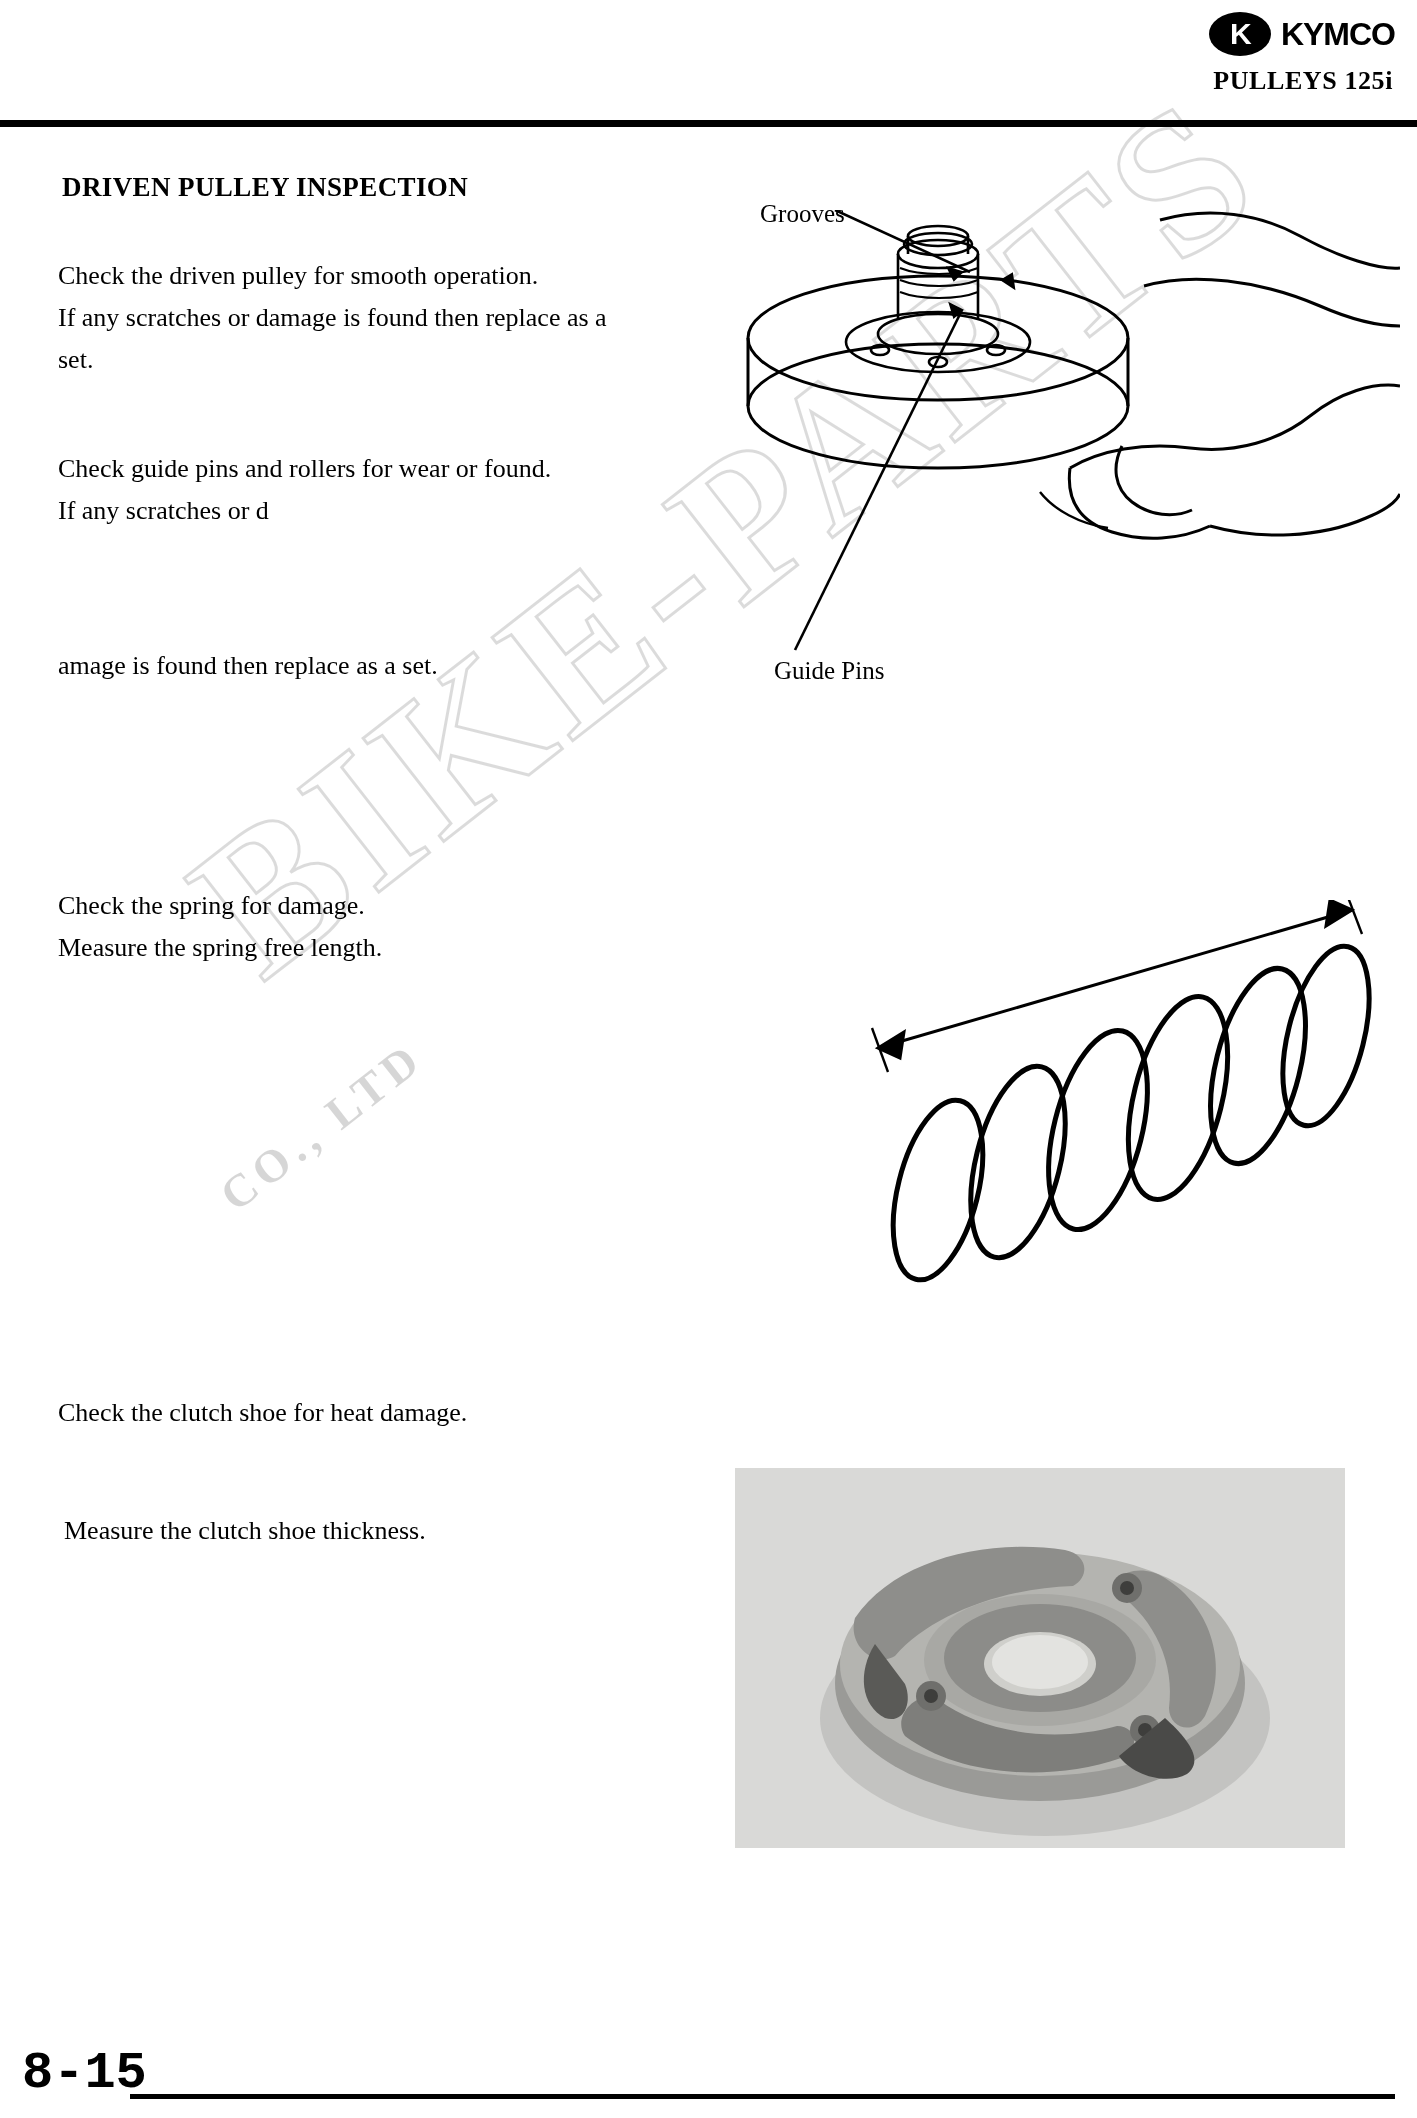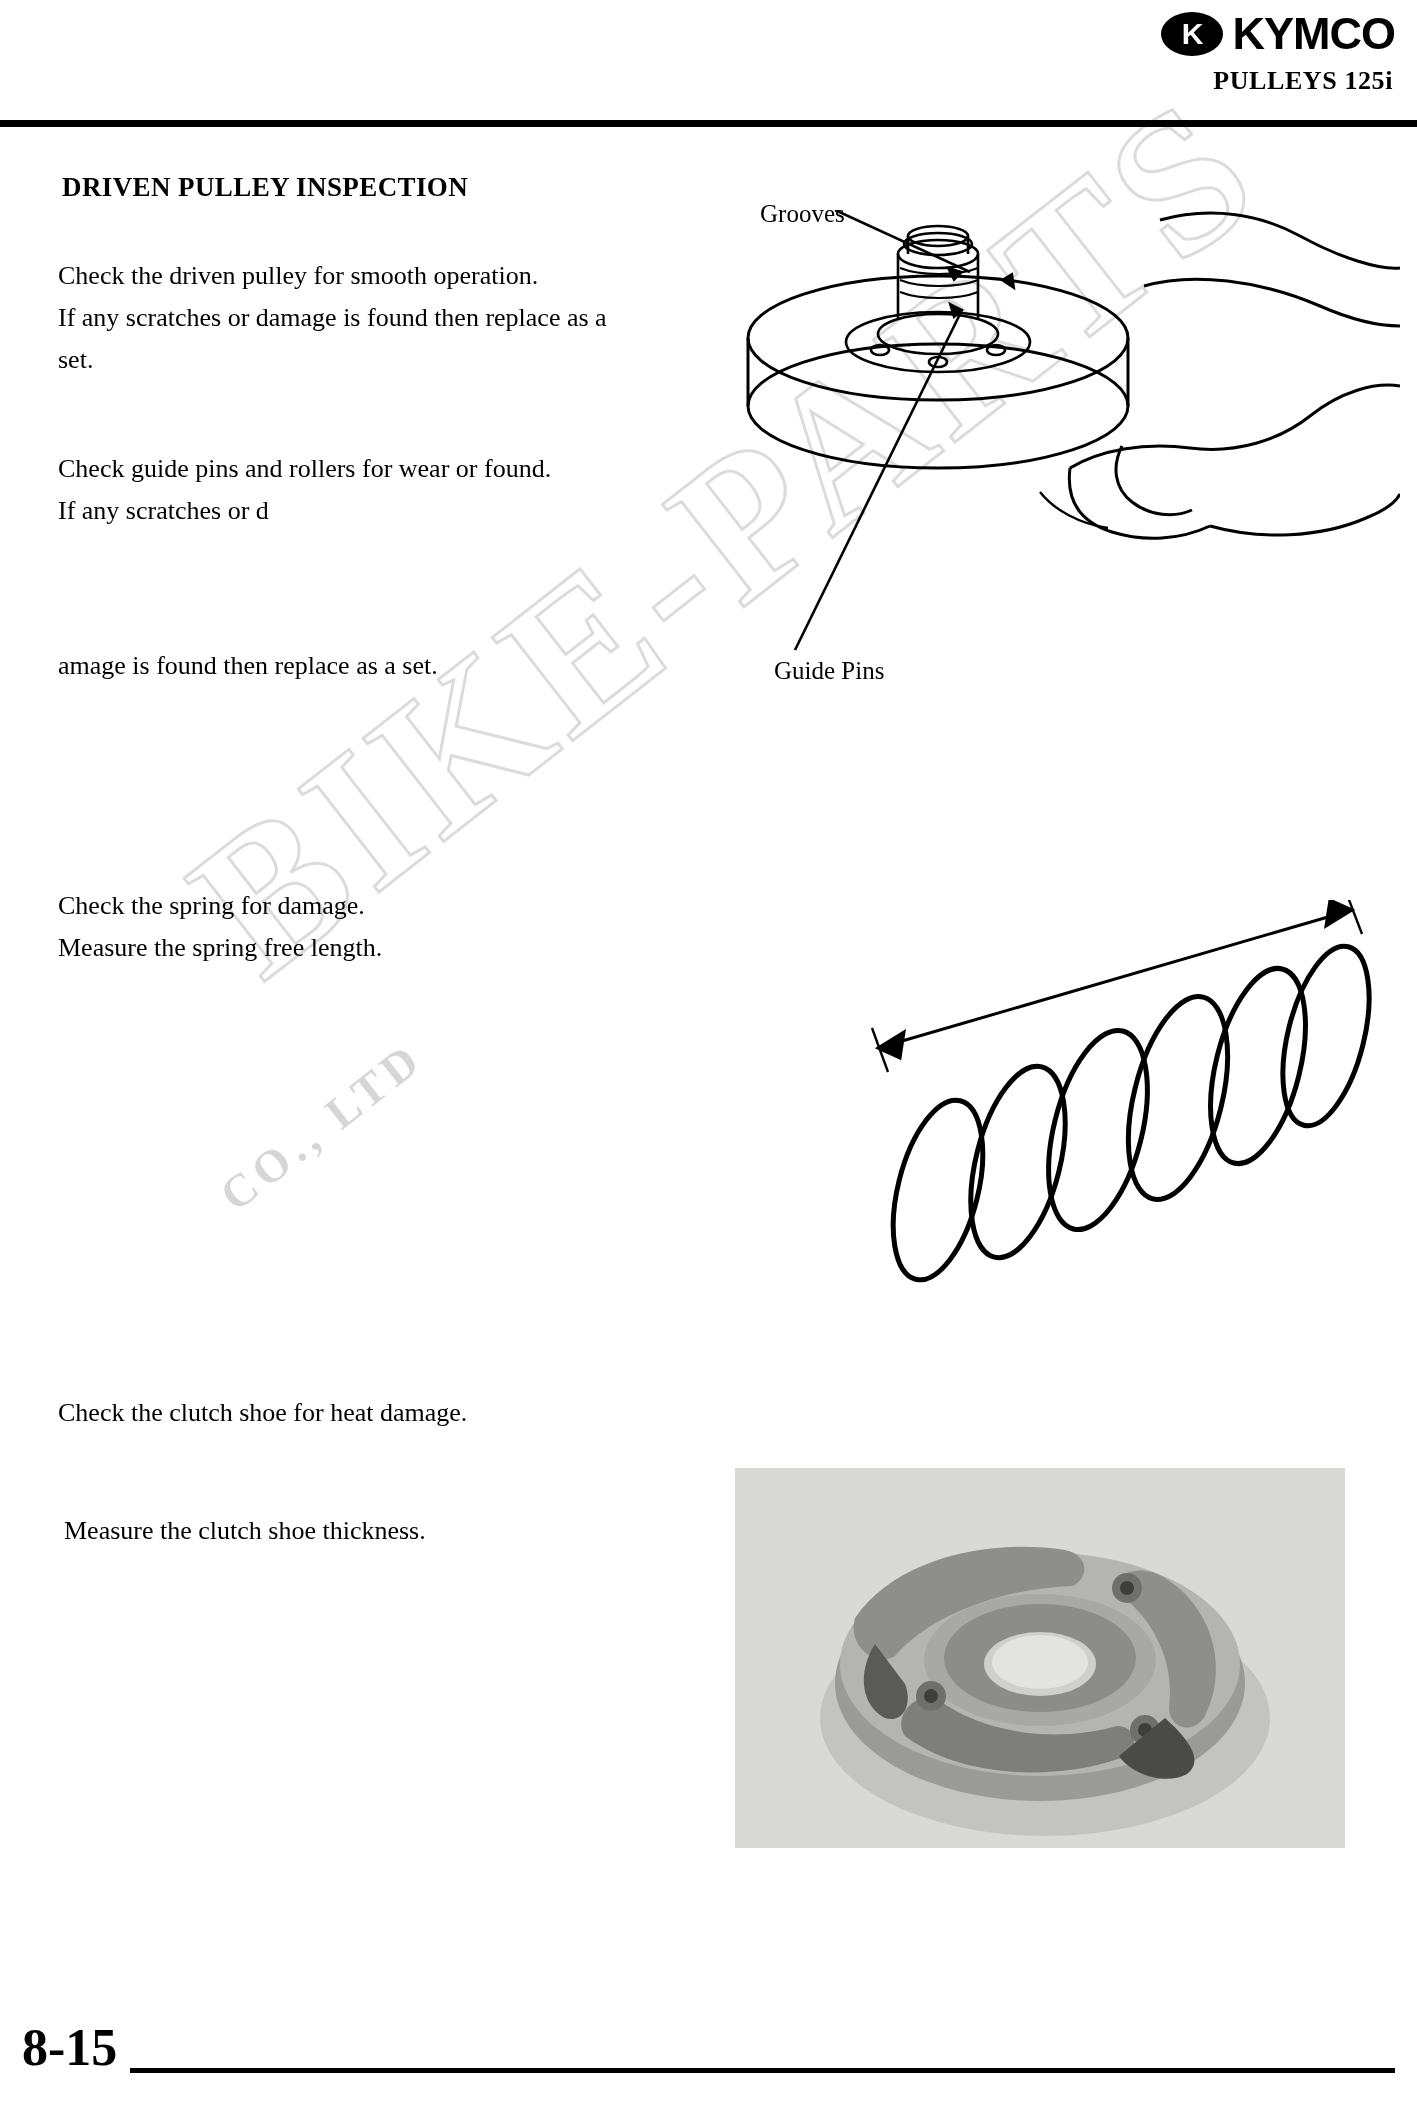--- a/index.html
+++ b/index.html
@@ -67,21 +67,21 @@
     color: #fff;
     font-family: "Liberation Sans", sans-serif;
     font-weight: bold;
     font-size: 30px;
     line-height: 1;
     letter-spacing: -2px;
   }
   .brand-word {
     font-family: "Liberation Sans", sans-serif;
     font-weight: bold;
-    font-size: 45px;
+    font-size: 32px;
     letter-spacing: -1px;
   }
   .model-name {
     position: absolute;
     right: 2px;
     top: 58px;
     font-size: 26px;
     font-weight: bold;
     letter-spacing: 0.6px;
     white-space: nowrap;
@@ -175,23 +175,24 @@
     font-size: 46px;
     letter-spacing: 6px;
     color: rgba(0,0,0,0.16);
     white-space: nowrap;
   }
 
   
   .page-footer {
     position: absolute;
     left: 0;
-    bottom: 30px;
+    bottom: 4px;
     width: 1417px;
     height: 70px;
+    font-family: Liberation Mono, monospace;
   }
   .page-number {
     position: absolute;
     left: 22px;
     top: 0;
     font-size: 52px;
     font-weight: bold;
     letter-spacing: 0px;
   }
   .footer-rule {

